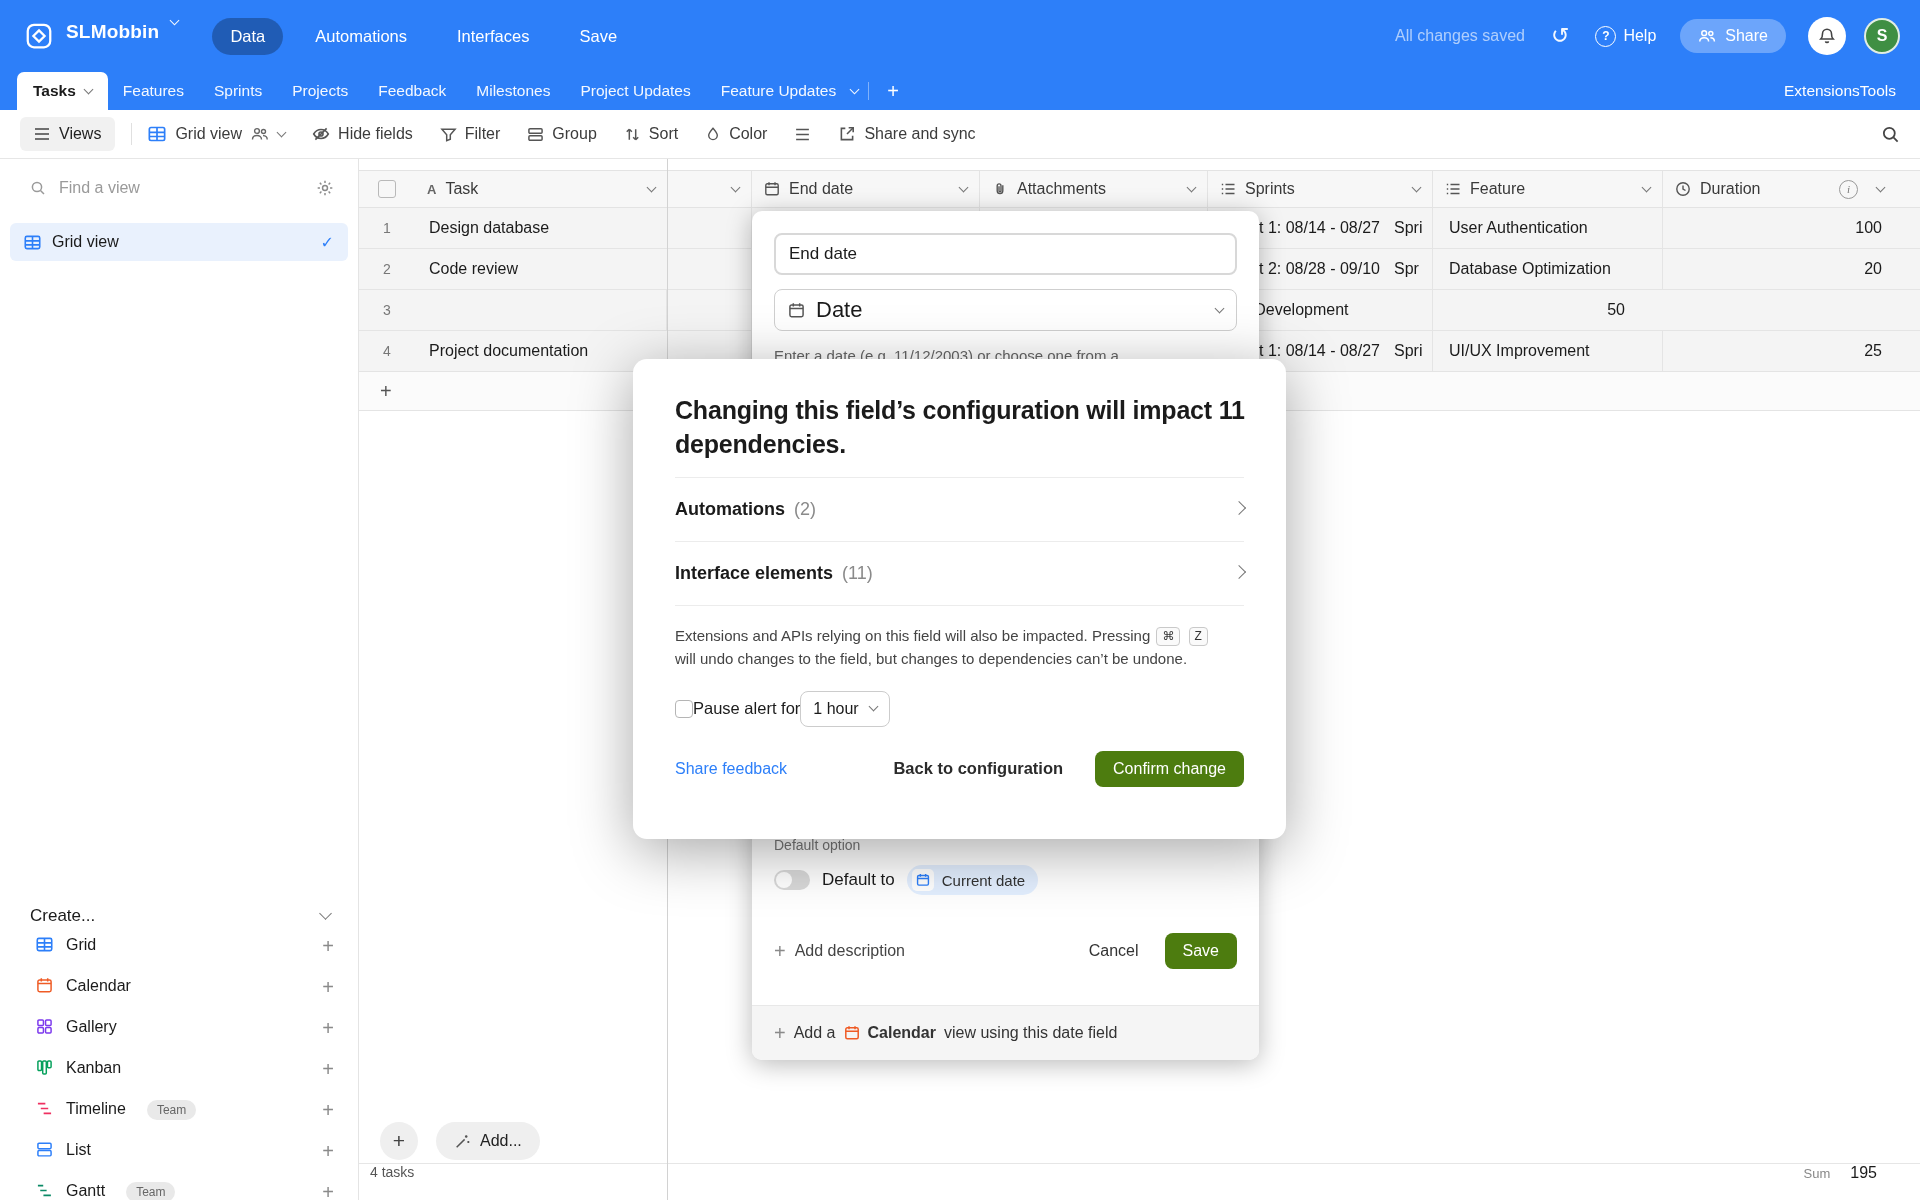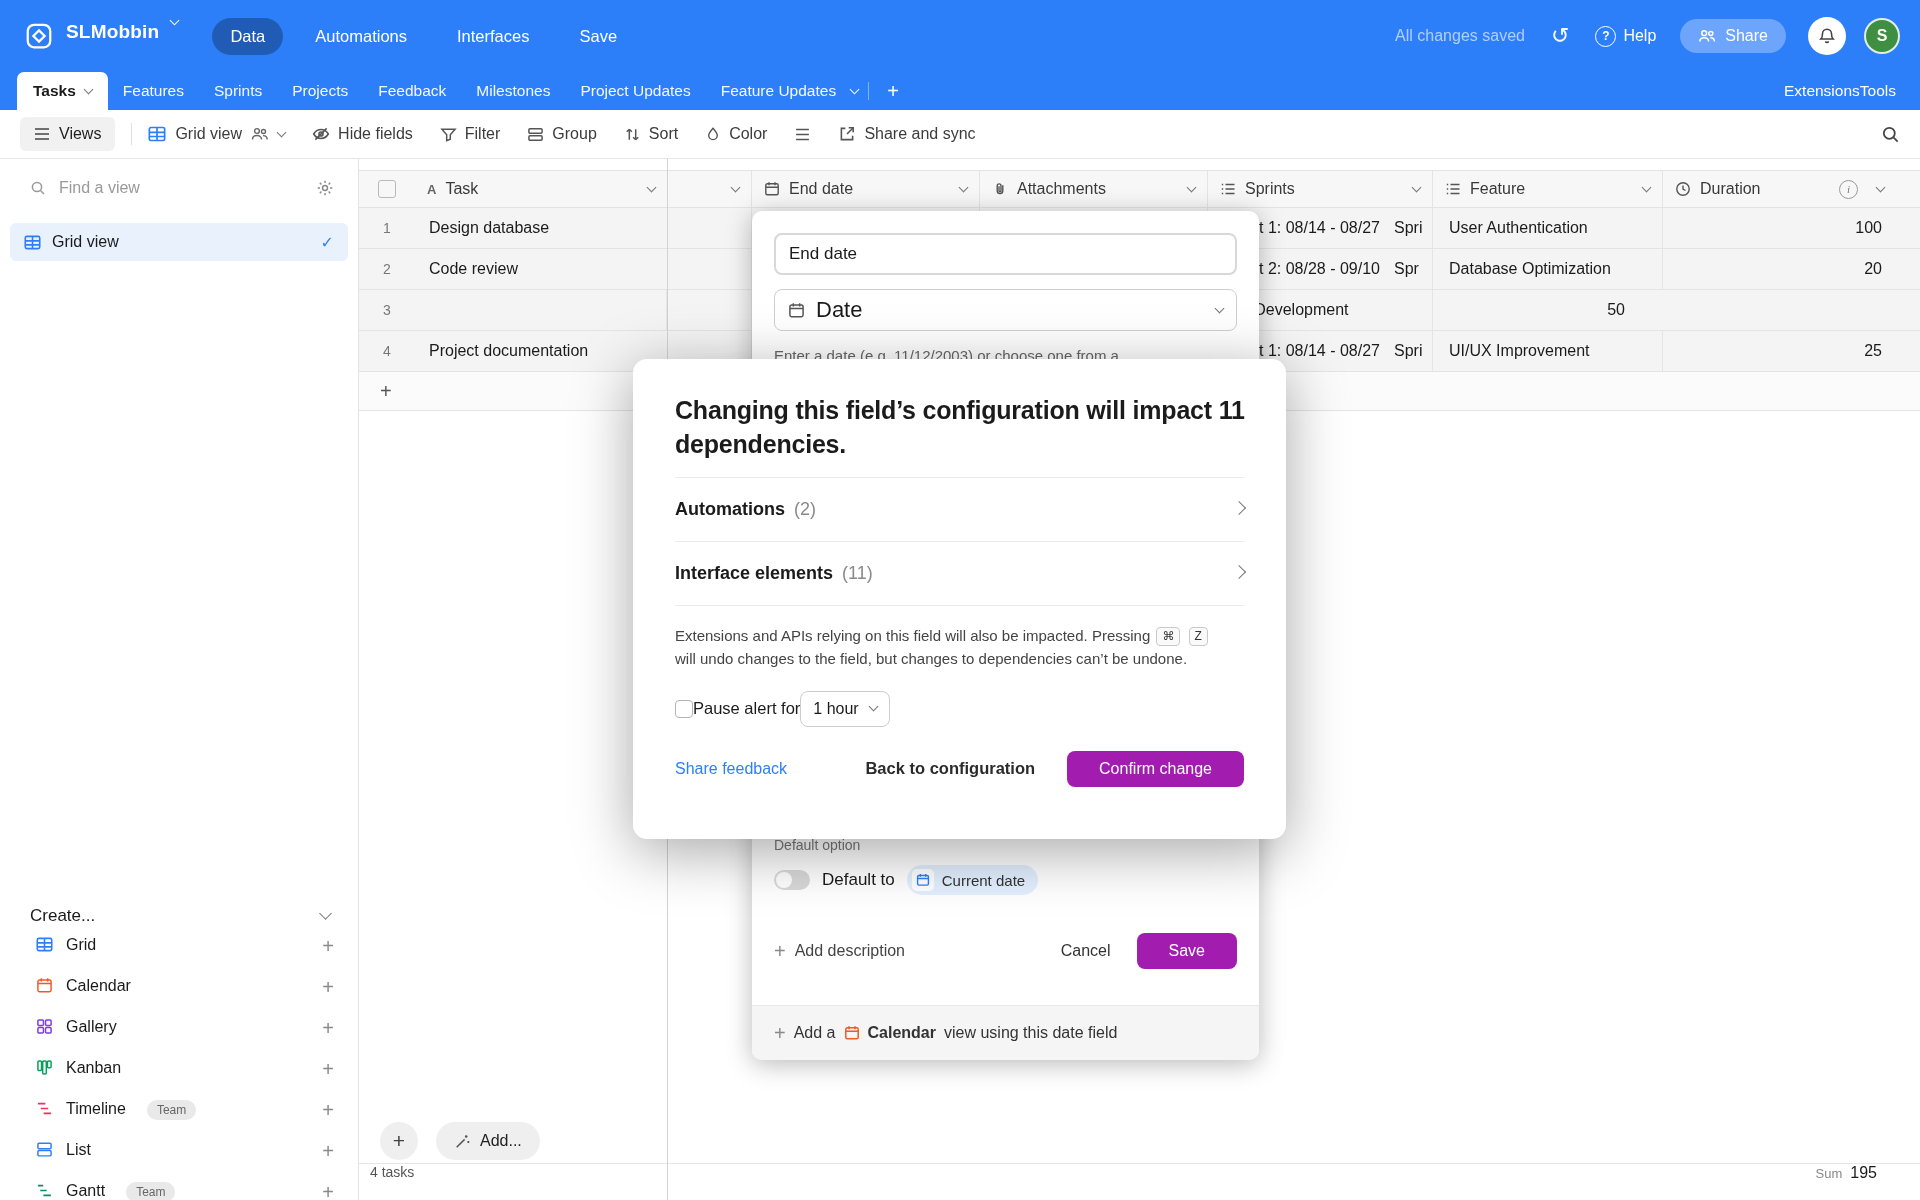--- a/index.html
+++ b/index.html
@@ -83,21 +83,21 @@
   .cell-duration{justify-content:flex-end;padding-right:38px;}
   .a-glyph{font-size:13px;color:#666;font-weight:bold;}
   .icircle{width:17px;height:17px;border:1.4px solid #999;border-radius:50%;display:flex;align-items:center;justify-content:center;font-size:11px;color:#777;font-style:italic;font-family:"Liberation Serif",serif;}
   .frozen{position:absolute;left:308px;top:0;bottom:0;width:1px;background:#d2d2d2;z-index:5;}
   .add-plus-cell{grid-column:1 / span 2;display:flex;align-items:center;padding-left:21px;color:#555;font-size:20px;}
   .bottom-btns{position:absolute;left:0;bottom:40px;height:38px;display:flex;align-items:center;gap:18px;padding-left:21px;}
   .round-add{width:38px;height:38px;border-radius:50%;background:#efefef;display:flex;align-items:center;justify-content:center;color:#444;font-size:21px;box-sizing:border-box;}
   .pill-add{height:38px;border-radius:999px;background:#efefef;display:flex;align-items:center;gap:9px;padding:0 18px;font-size:16px;color:#222;}
   .statusbar{position:absolute;left:0;right:0;bottom:0;height:37px;border-top:1px solid #e6e6e6;background:#fff;display:flex;align-items:flex-start;padding:0 43px 0 11px;box-sizing:border-box;}
   .tasks-count{font-size:14px;color:#555;}
-  .sum-wrap{margin-left:auto;display:flex;align-items:baseline;gap:8px;}
+  .sum-wrap{margin-left:auto;display:flex;align-items:baseline;gap:20px;}
   .sum-label{font-size:13px;color:#888;}
   .sum-value{font-size:16px;color:#1b1b1b;}
 
   
   .popover{position:absolute;left:752px;top:211px;width:507px;height:849px;background:#fff;border-radius:10px;box-shadow:0 4px 26px rgba(0,0,0,.28);z-index:40;box-sizing:border-box;padding:22px;}
   .fname{height:42px;border:2px solid #d8d8d8;border-radius:8px;display:flex;align-items:center;padding:0 13px;font-size:17px;box-sizing:border-box;}
   .ftype{margin-top:14px;height:42px;border:1px solid #cfcfcf;border-radius:8px;display:flex;align-items:center;gap:11px;padding:0 13px;font-size:22px;box-sizing:border-box;}
   .ftype .chev{margin-left:auto;}
   .fhint{margin-top:16px;font-size:15px;color:#666;white-space:nowrap;overflow:hidden;}
   .pop-bottom{position:absolute;left:22px;right:22px;top:626px;}
@@ -105,21 +105,21 @@
   .def-row{margin-top:12px;display:flex;align-items:center;gap:12px;}
   .toggle{width:36px;height:20px;border-radius:999px;background:#d9d9d9;position:relative;flex:none;}
   .toggle .knob{position:absolute;left:2px;top:2px;width:16px;height:16px;border-radius:50%;background:#fff;}
   .def-to{font-size:17px;}
   .chip{display:flex;align-items:center;gap:8px;background:#e3efff;border-radius:999px;padding:4px 13px 4px 5px;}
   .chip .chip-ic{width:22px;height:22px;background:#fff;border-radius:5px;display:flex;align-items:center;justify-content:center;}
   .chip .chip-t{font-size:15px;color:#333;}
   .pop-actions{margin-top:38px;display:flex;align-items:center;}
   .add-desc{display:flex;align-items:center;gap:9px;font-size:16px;color:#444;}
   .cancel{margin-left:auto;font-size:16px;color:#333;margin-right:26px;}
-  .btn{background:#a21caf;color:#fff;border-radius:8px;padding:9px 32px;font-size:16px;}
+  .btn{background:#4d7c0f;color:#fff;border-radius:8px;padding:9px 18px;font-size:16px;}
   .pop-footer{position:absolute;left:0;right:0;bottom:0;height:54px;background:#f5f5f5;border-top:1px solid #e8e8e8;border-radius:0 0 10px 10px;display:flex;align-items:center;gap:8px;padding:0 22px;font-size:16px;color:#333;}
   .pop-footer b{font-weight:bold;}
 
   
   .modal{position:absolute;left:633px;top:359px;width:653px;height:480px;background:#fff;border-radius:14px;box-shadow:0 12px 60px rgba(0,0,0,.35);z-index:100;box-sizing:border-box;padding:0 42px;}
   .m-title{padding-top:34px;font-size:25px;font-weight:600;line-height:1.36;letter-spacing:-.2px;width:580px;}
   .m-rows{margin-top:16px;}
   .m-row{display:flex;align-items:center;height:63px;border-top:1px solid #ececec;}
   .m-row:last-child{border-bottom:1px solid #ececec;}
   .m-row .lbl{font-size:18px;font-weight:600;}

